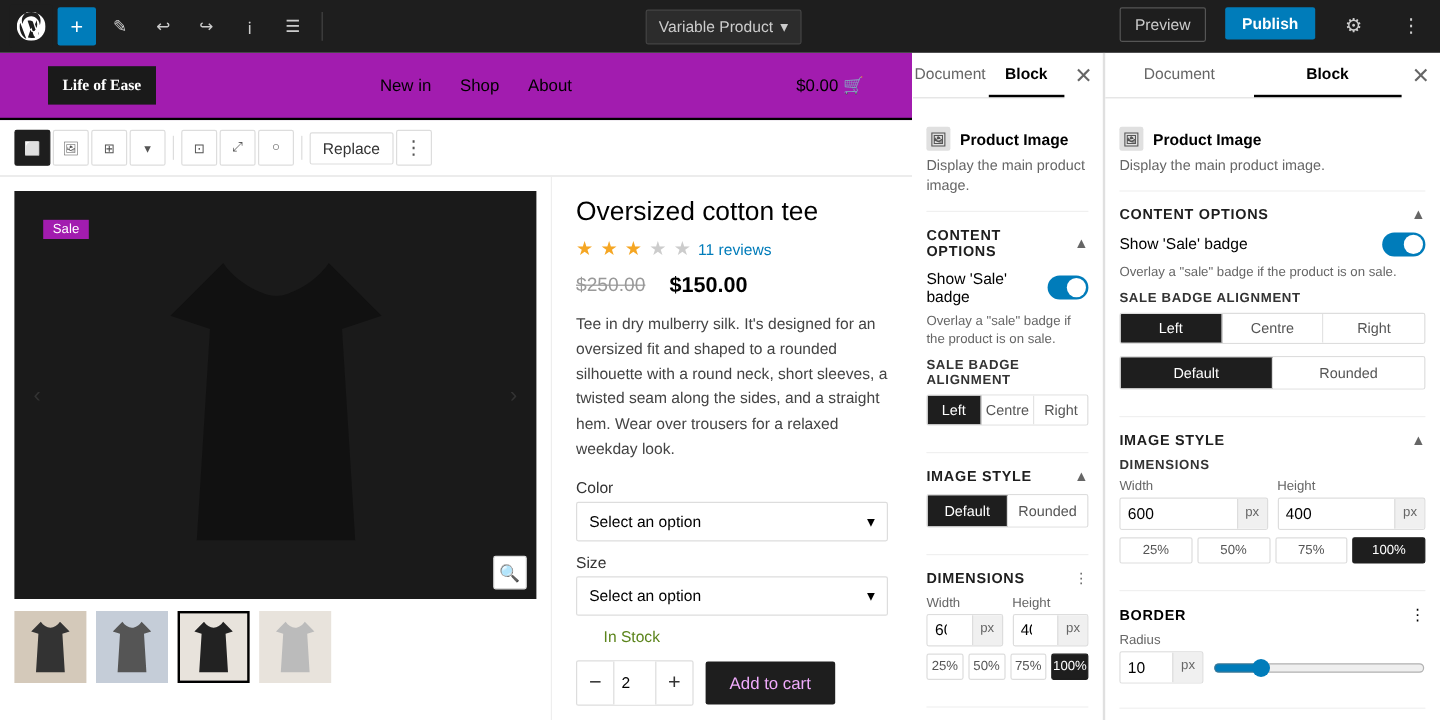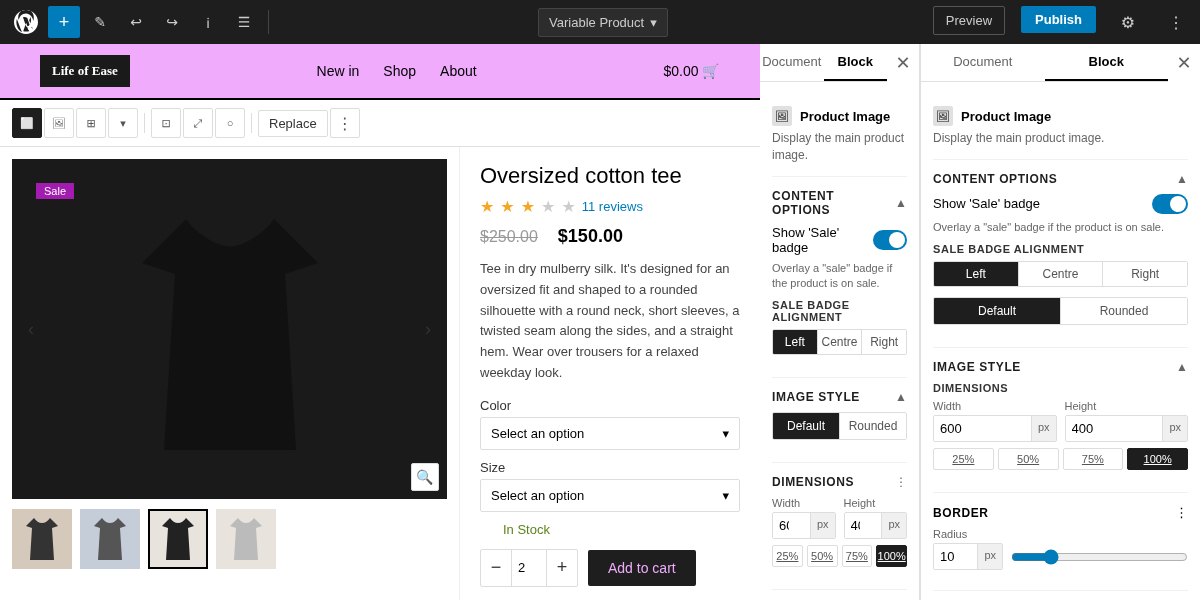--- a/index.html
+++ b/index.html
@@ -19,21 +19,21 @@
     .btn-publish { background: #007cba; border: none; color: white; padding: 6px 14px; border-radius: 2px; cursor: pointer; font-size: 13px; font-weight: 600; }
     .toolbar-icon-btn { width: 32px; height: 32px; background: none; border: none; cursor: pointer; color: #ccc; display: flex; align-items: center; justify-content: center; border-radius: 2px; font-size: 16px; }
 
     
     .main-layout { display: flex; flex: 1; overflow: hidden; }
 
     
     .canvas-area { flex: 1; overflow-y: auto; background: #f0f0f1; position: relative; }
 
     
-    .store-header { background: #f0abfc; padding: 0 40px; height: 56px; display: flex; align-items: center; justify-content: space-between; border-bottom: 2px solid #000; }
+    .store-header { background: #a21caf; padding: 0 40px; height: 56px; display: flex; align-items: center; justify-content: space-between; border-bottom: 2px solid #000; }
     .store-logo { background: #1a1a1a; color: white; font-size: 13px; font-weight: 600; padding: 8px 12px; font-family: Georgia, serif; }
     .store-nav { display: flex; gap: 24px; font-size: 14px; }
     .store-nav a { text-decoration: none; color: #000; }
     .store-cart { font-size: 14px; display: flex; align-items: center; gap: 4px; }
 
     
     .product-canvas { background: white; margin: 0 auto; position: relative; }
     .block-controls { display: flex; align-items: center; gap: 2px; padding: 8px 12px; border-bottom: 1px solid #e0e0e0; }
     .block-ctrl-btn { width: 30px; height: 30px; background: none; border: 1px solid #ddd; cursor: pointer; display: flex; align-items: center; justify-content: center; border-radius: 2px; font-size: 11px; color: #555; }
     .block-ctrl-btn.active { background: #1e1e1e; color: white; border-color: #1e1e1e; }
@@ -115,21 +115,21 @@
     .style-btn.active { background: #1e1e1e; color: white; }
 
     .dims-row { display: flex; gap: 8px; align-items: flex-end; margin-bottom: 6px; }
     .dim-group { flex: 1; }
     .dim-label { font-size: 11px; color: #666; margin-bottom: 3px; }
     .dim-input-row { display: flex; border: 1px solid #ddd; border-radius: 2px; overflow: hidden; }
     .dim-input { flex: 1; border: none; padding: 5px 6px; font-size: 13px; width: 0; min-width: 0; }
     .dim-unit { padding: 5px 6px; background: #f0f0f0; font-size: 11px; color: #666; border-left: 1px solid #ddd; }
 
     .percent-btns { display: flex; gap: 4px; margin-bottom: 10px; }
-    .pct-btn { flex: 1; padding: 4px 0; text-align: center; font-size: 11px; border: 1px solid #ddd; border-radius: 2px; cursor: pointer; background: white; color: #555; text-decoration: underline; }
+    .pct-btn { flex: 1; padding: 4px 0; text-align: center; font-size: 11px; border: 1px solid #ddd; border-radius: 2px; cursor: pointer; background: white; color: #555; }
     .pct-btn.active { background: #1e1e1e; color: white; border-color: #1e1e1e; }
 
     .border-section-header { display: flex; align-items: center; justify-content: space-between; margin-bottom: 8px; }
     .border-title { font-size: 12px; font-weight: 600; text-transform: uppercase; letter-spacing: 0.05em; }
 
     .radius-row { margin-bottom: 8px; }
     .radius-input-row { display: flex; align-items: center; gap: 8px; }
     .radius-slider { flex: 1; accent-color: #007cba; }
 
     

